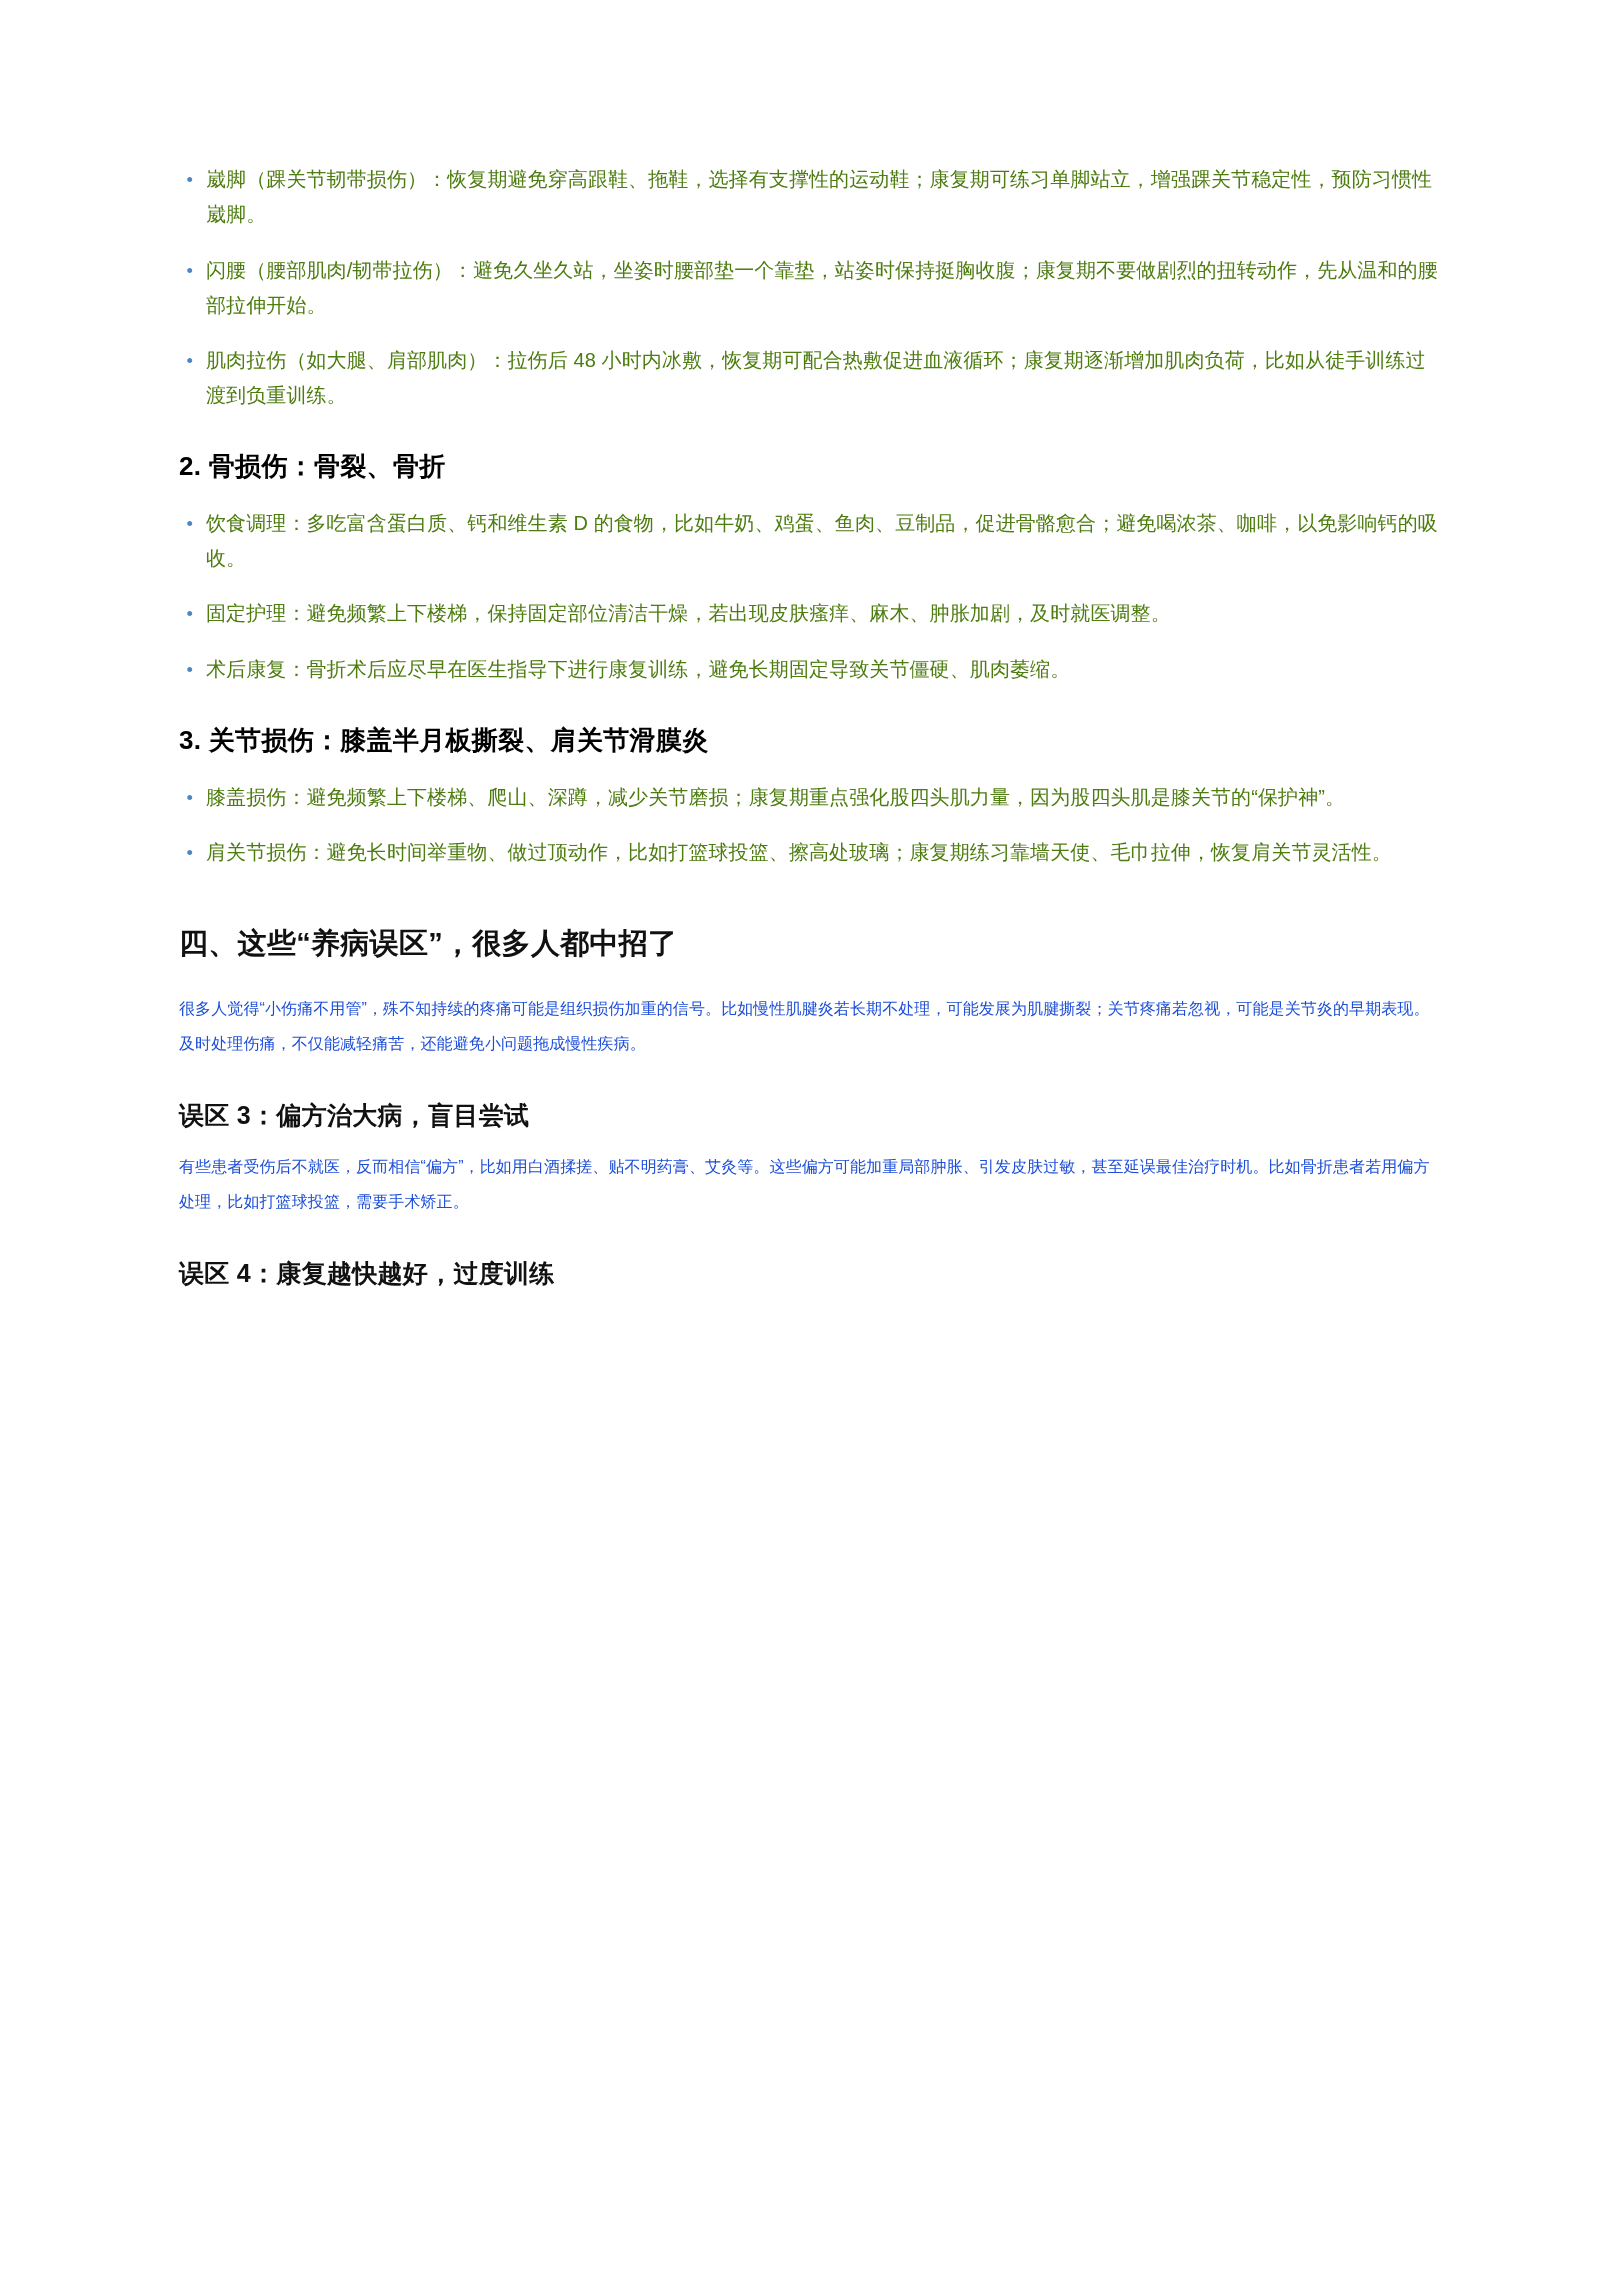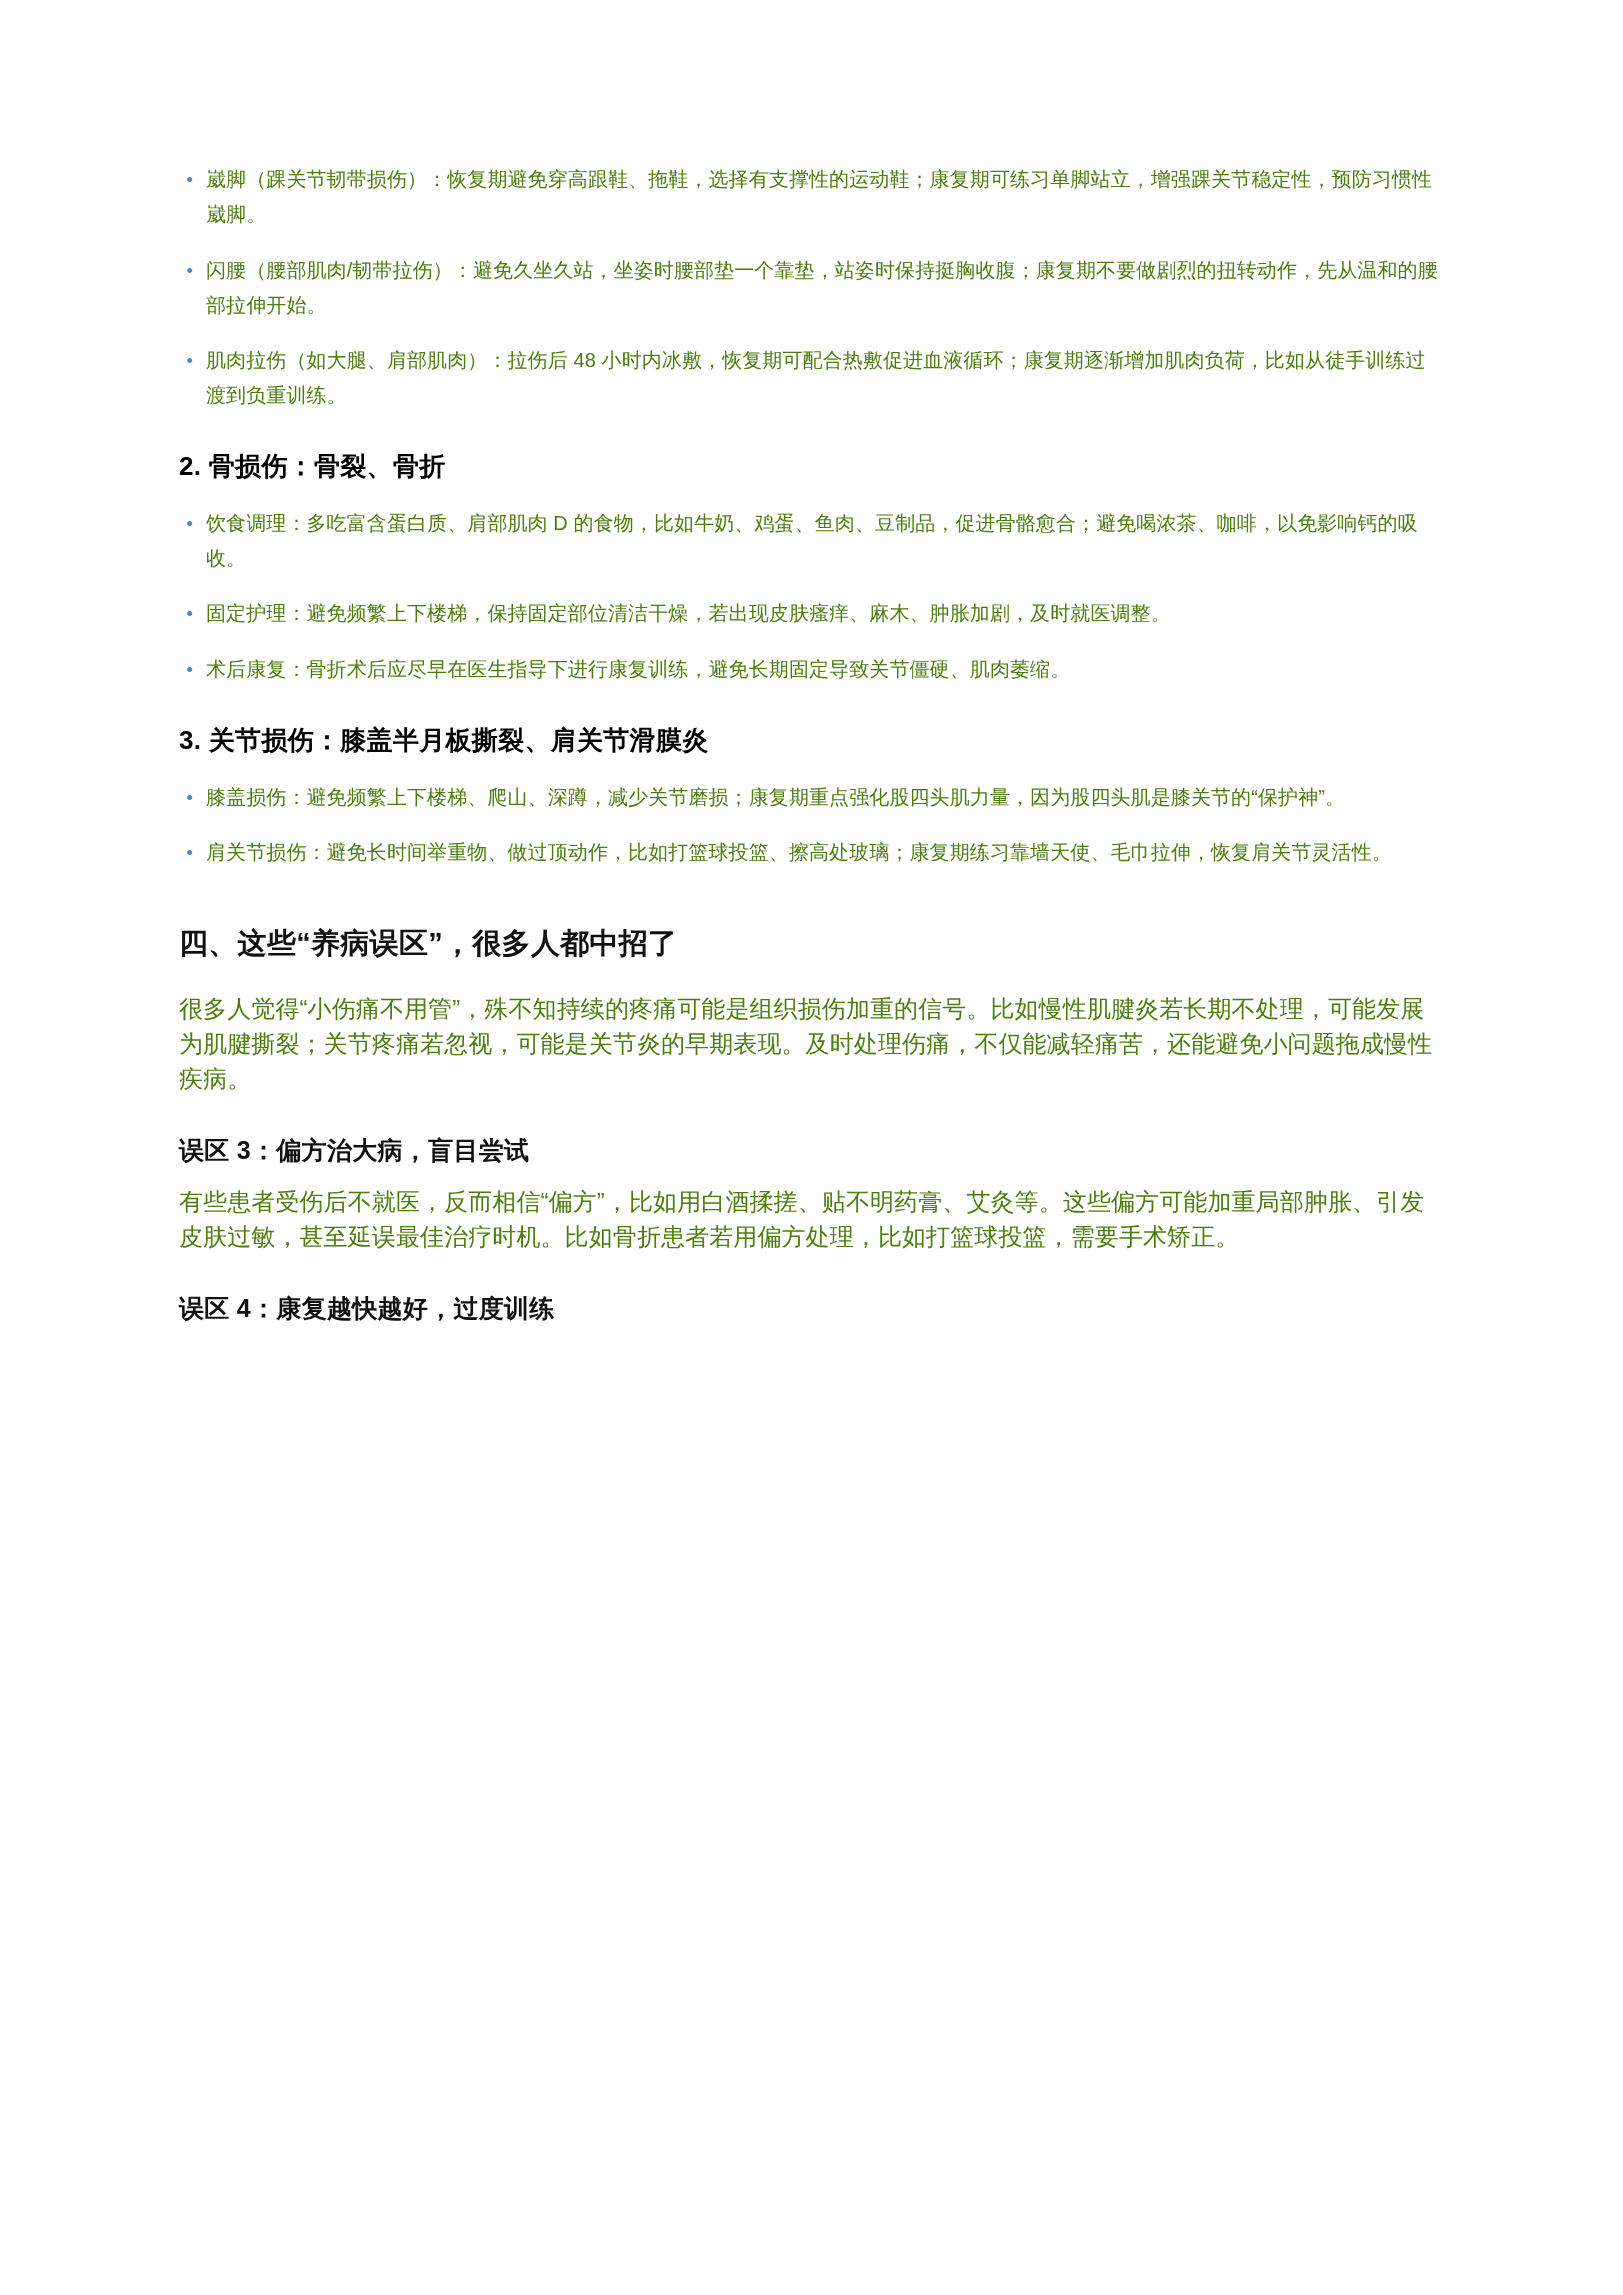--- a/index.html
+++ b/index.html
@@ -64,24 +64,24 @@
   }
   h3.sub-heading {
     font-size: 25px;
     line-height: 1.35;
     font-weight: bold;
     margin: 38px 0 16px 0;
     color: #111111;
     letter-spacing: 0.3px;
   }
   p.para {
-    font-size: 24px;
+    font-size: 16px;
     line-height: 35px;
     margin: 0 0 5.4px 0;
-    color: #4d7c0f;
+    color: #1d4ed8;
     letter-spacing: 0.1px;
   }
   .tight-list {
     margin-top: 3.2px;
   }
   .block {
     margin: 0;
   }
 </style>
 </head>
@@ -101,21 +101,21 @@
     <li class="bullet-item">
       <span class="bullet-dot">•</span>
       <span class="bullet-text">肌肉拉伤（如大腿、肩部肌肉）：拉伤后 48 小时内冰敷，恢复期可配合热敷促进血液循环；康复期逐渐增加肌肉负荷，比如从徒手训练过渡到负重训练。</span>
     </li>
   </ul>
 
   <h2 class="section-heading">2. 骨损伤：骨裂、骨折</h2>
   <ul class="bullet-list tight-list">
     <li class="bullet-item">
       <span class="bullet-dot">•</span>
-      <span class="bullet-text">饮食调理：多吃富含蛋白质、肩部肌肉 D 的食物，比如牛奶、鸡蛋、鱼肉、豆制品，促进骨骼愈合；避免喝浓茶、咖啡，以免影响钙的吸收。</span>
+      <span class="bullet-text">饮食调理：多吃富含蛋白质、钙和维生素 D 的食物，比如牛奶、鸡蛋、鱼肉、豆制品，促进骨骼愈合；避免喝浓茶、咖啡，以免影响钙的吸收。</span>
     </li>
     <li class="bullet-item">
       <span class="bullet-dot">•</span>
       <span class="bullet-text">固定护理：避免频繁上下楼梯，保持固定部位清洁干燥，若出现皮肤瘙痒、麻木、肿胀加剧，及时就医调整。</span>
     </li>
     <li class="bullet-item">
       <span class="bullet-dot">•</span>
       <span class="bullet-text">术后康复：骨折术后应尽早在医生指导下进行康复训练，避免长期固定导致关节僵硬、肌肉萎缩。</span>
     </li>
   </ul>

